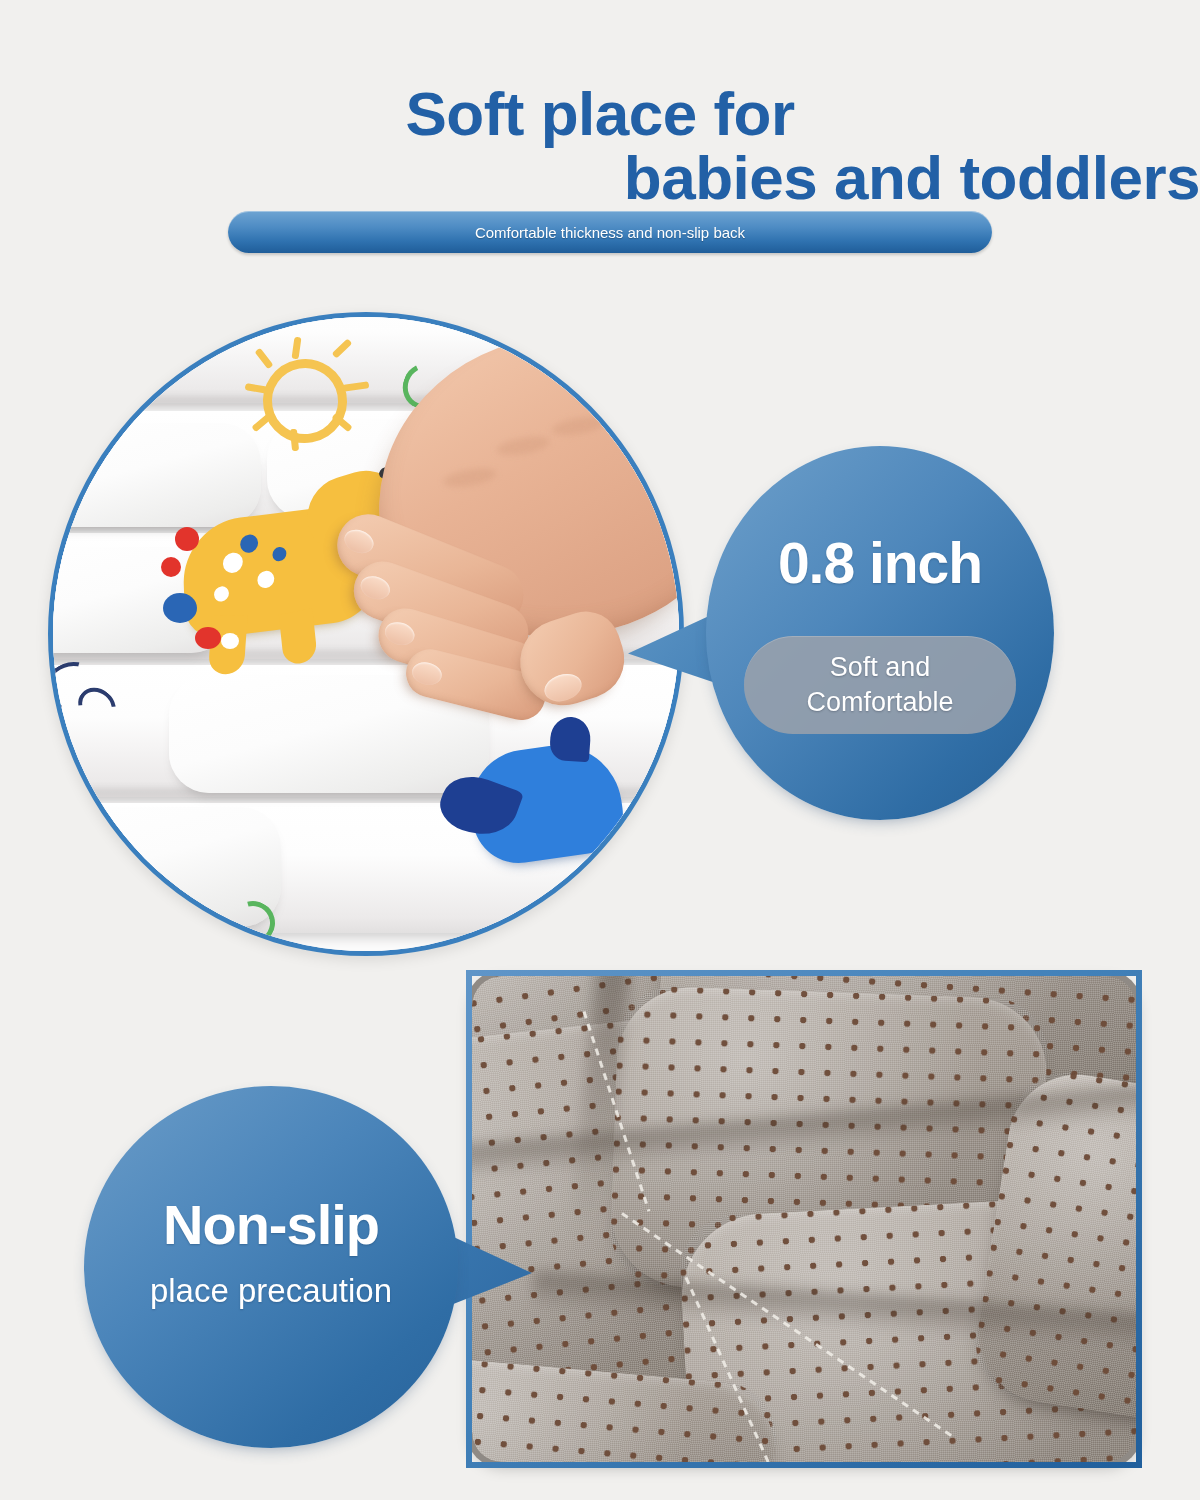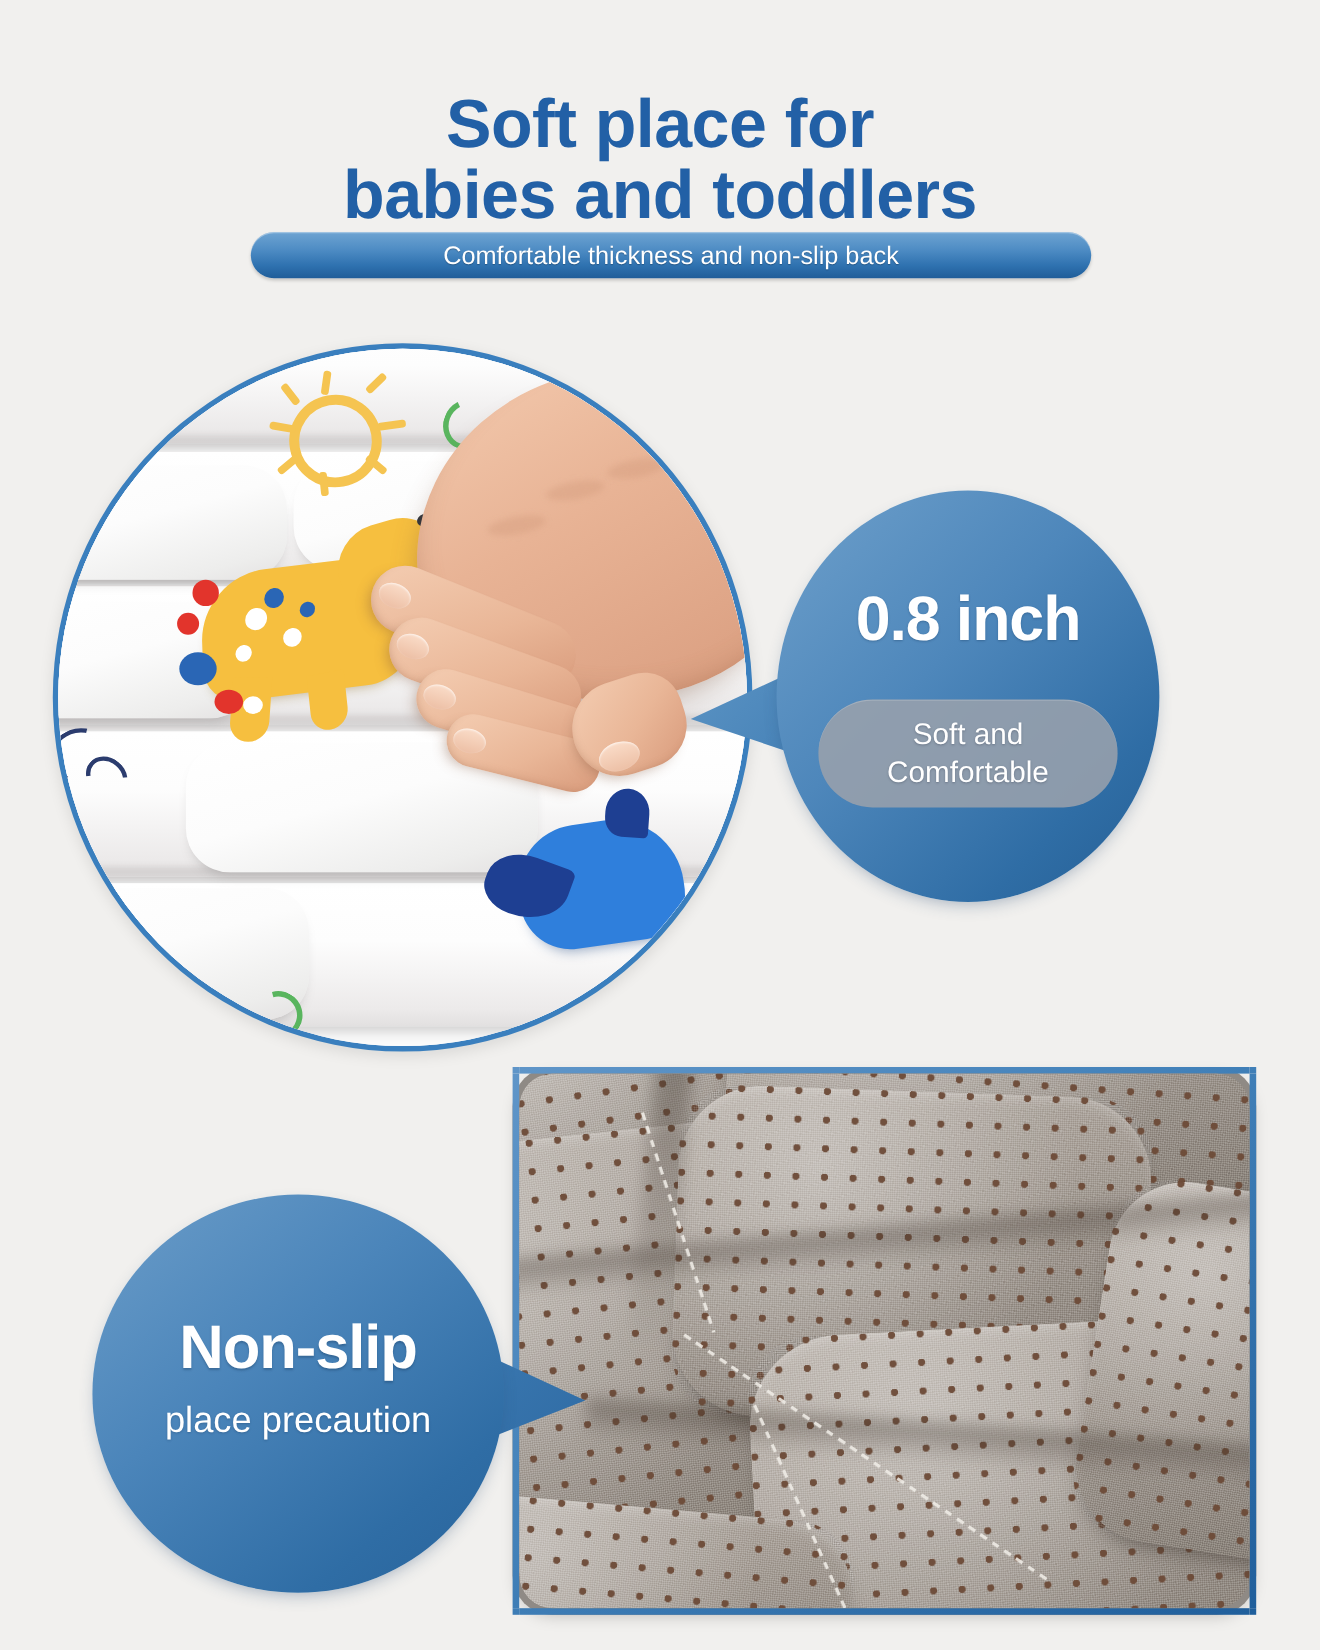--- a/index.html
+++ b/index.html
@@ -11,31 +11,31 @@
   }
   .stage{position:absolute;inset:0;}
 
   
   .headline{
     position:absolute;left:0;top:40px;width:1200px;
     text-align:center;color:#2260a6;
     font-size:62px;line-height:64px;font-weight:bold;
     letter-spacing:-0.5px;
   }
-  .headline .l2{display:block;}
+  .headline .l2{display:block;text-align:right;}
 
   .subpill{
     position:absolute;left:228px;top:211px;width:764px;height:42px;
     border-radius:21px;
     background:linear-gradient(180deg,#6ea4d2 0%,#4e8cc4 38%,#2f72b0 72%,#1f5d99 100%);
     box-shadow:0 2px 3px rgba(0,0,0,.18), inset 0 1px 0 rgba(255,255,255,.35);
     display:flex;align-items:center;justify-content:center;
   }
   .subpill span{
-    color:#ffffff;font-size:23px;line-height:23px;font-weight:400;
+    color:#ffffff;font-size:15px;line-height:23px;font-weight:400;
     text-shadow:0 1px 1px rgba(0,0,0,.25);
   }
 
   
   .circle-photo{
     position:absolute;left:48px;top:312px;width:626px;height:634px;
     border-radius:50%;
     border:5px solid #3a7fbe;
     overflow:hidden;
     box-shadow:0 4px 14px rgba(0,0,0,.10);

